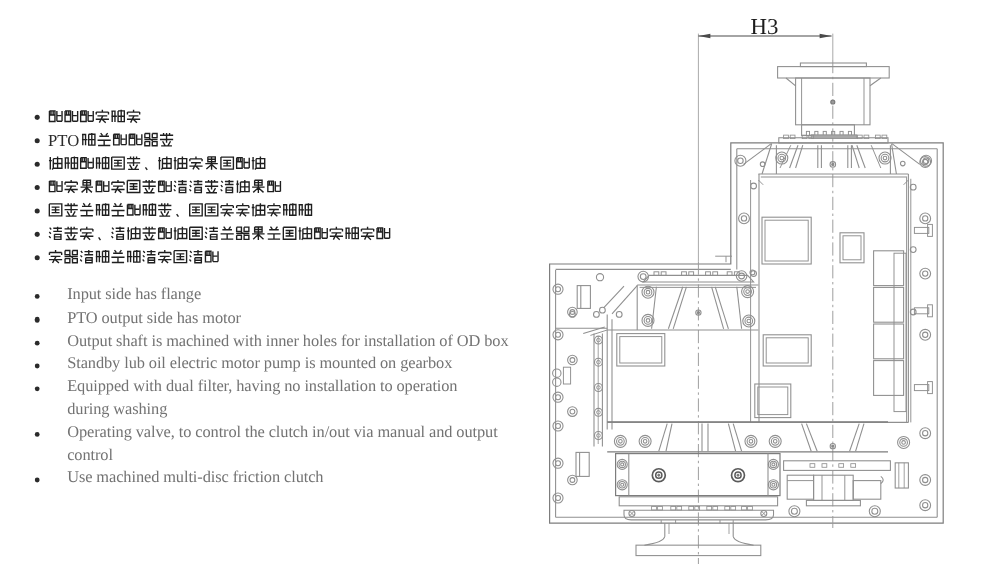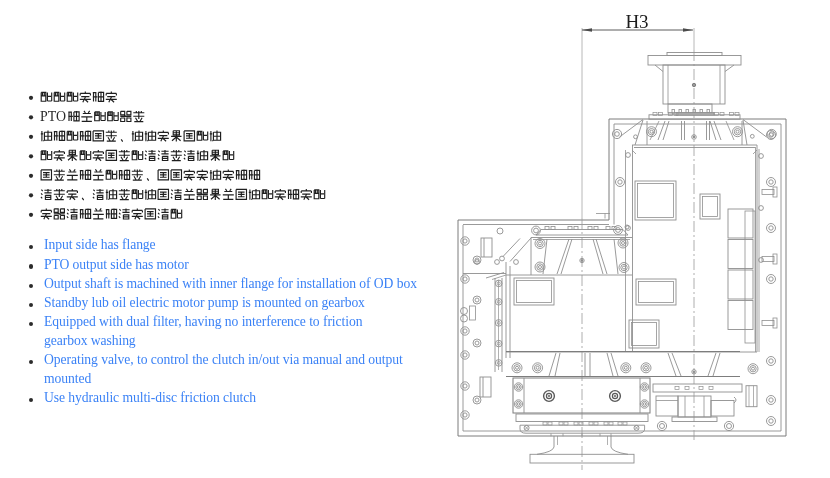--- a/index.html
+++ b/index.html
@@ -1,16 +1,16 @@
 <!DOCTYPE html>
 <html><head><meta charset="utf-8"><style>
 html,body{margin:0;padding:0;background:#fff;}
 body{width:830px;height:478px;position:relative;overflow:hidden;
  font-family:"Liberation Serif",serif;}
-.t{position:absolute;left:44px;font-size:13.65px;letter-spacing:-0.08px;color:#3b82f6;white-space:pre;}
+.t{position:absolute;left:56px;font-size:13.65px;letter-spacing:-0.08px;color:#737373;white-space:pre;}
 .b{position:absolute;left:29px;width:4.4px;height:4.4px;border-radius:50%;background:#2b2b2b;}
 svg{position:absolute;left:0;top:0;}
 </style></head><body>
 <svg width="830" height="478" viewBox="0 0 830 478">
 <circle cx="31" cy="97.8" r="2.1" fill="#2b2b2b"></circle>
 <path d="M41.2,92.4 L45.8,92.4 L45.8,101.2 L41.2,101.2 L41.2,92.4 M41.2,95.8 L45.8,95.8 M42.5,92.4 L42.5,95.8 M44.3,92.4 L44.3,95.8 M47.4,92.6 L47.4,101.0 M47.4,101.0 L51.7,101.0 M51.7,101.0 L51.7,92.4 M47.4,96.4 L51.0,96.4 M54.2,92.4 L58.8,92.4 L58.8,101.2 L54.2,101.2 L54.2,92.4 M54.2,95.8 L58.8,95.8 M55.5,92.4 L55.5,95.8 M57.3,92.4 L57.3,95.8 M60.4,92.6 L60.4,101.0 M60.4,101.0 L64.7,101.0 M64.7,101.0 L64.7,92.4 M60.4,96.4 L64.0,96.4 M67.2,92.4 L71.8,92.4 L71.8,101.2 L67.2,101.2 L67.2,92.4 M67.2,95.8 L71.8,95.8 M68.5,92.4 L68.5,95.8 M70.3,92.4 L70.3,95.8 M73.4,92.6 L73.4,101.0 M73.4,101.0 L77.7,101.0 M77.7,101.0 L77.7,92.4 M73.4,96.4 L77.0,96.4 M80.2,93.4 L90.4,93.4 M85.3,91.4 L85.3,93.4 M80.2,93.4 L80.2,95.4 M90.4,93.4 L90.4,95.4 M81.2,96.6 L89.4,96.6 M85.7,96.6 L82.8,102.2 M84.8,99.2 L88.1,102.2 M79.8,99.4 L90.8,99.4 M93.5,92.6 L93.5,101.6 M95.8,92.6 L95.8,101.6 M92.8,96.9 L97.4,96.9 M92.8,92.6 L96.4,92.6 M98.4,92.4 L103.6,92.4 L103.6,101.4 L98.4,101.4 L98.4,92.4 M101.0,91.4 L101.0,101.4 M98.4,96.9 L103.6,96.9 M106.2,93.4 L116.4,93.4 M111.3,91.4 L111.3,93.4 M106.2,93.4 L106.2,95.4 M116.4,93.4 L116.4,95.4 M107.2,96.6 L115.4,96.6 M111.7,96.6 L108.8,102.2 M110.8,99.2 L114.1,102.2 M105.8,99.4 L116.8,99.4" fill="none" stroke="#1f1f1f" stroke-width="1.15"></path>
 <circle cx="31" cy="117.3" r="2.1" fill="#2b2b2b"></circle>
 <text x="40" y="121.3" font-family="Liberation Serif" font-size="13.9" fill="#2b2b2b">PTO</text>
 <path transform="translate(27.5,0)" d="M41.5,112.1 L41.5,121.1 M43.8,112.1 L43.8,121.1 M40.8,116.4 L45.4,116.4 M40.8,112.1 L44.4,112.1 M46.4,111.9 L51.6,111.9 L51.6,120.9 L46.4,120.9 L46.4,111.9 M49.0,110.9 L49.0,120.9 M46.4,116.4 L51.6,116.4 M55.3,113.5 L63.3,113.5 M53.8,116.9 L64.8,116.9 M54.2,121.3 L64.4,121.3 M56.4,110.9 L57.9,112.8 M62.2,110.9 L60.7,112.8 M59.3,116.9 L59.3,121.3 M67.2,111.9 L71.8,111.9 L71.8,120.7 L67.2,120.7 L67.2,111.9 M67.2,115.3 L71.8,115.3 M68.5,111.9 L68.5,115.3 M70.3,111.9 L70.3,115.3 M73.4,112.1 L73.4,120.5 M73.4,120.5 L77.7,120.5 M77.7,120.5 L77.7,111.9 M73.4,115.9 L77.0,115.9 M80.2,111.9 L84.8,111.9 L84.8,120.7 L80.2,120.7 L80.2,111.9 M80.2,115.3 L84.8,115.3 M81.5,111.9 L81.5,115.3 M83.3,111.9 L83.3,115.3 M86.4,112.1 L86.4,120.5 M86.4,120.5 L90.7,120.5 M90.7,120.5 L90.7,111.9 M86.4,115.9 L90.0,115.9 M93.2,111.3 L97.2,111.3 L97.2,114.8 L93.2,114.8 L93.2,111.3 M99.4,111.3 L103.4,111.3 L103.4,114.8 L99.4,114.8 L99.4,111.3 M93.2,118.0 L97.2,118.0 L97.2,121.5 L93.2,121.5 L93.2,118.0 M99.4,118.0 L103.4,118.0 L103.4,121.5 L99.4,121.5 L99.4,118.0 M92.8,116.4 L103.8,116.4 M96.8,115.3 L99.8,117.3 M105.8,112.7 L116.8,112.7 M105.8,116.2 L116.8,116.2 M111.3,110.9 L111.3,118.9 M108.0,117.7 L110.2,121.5 M114.6,117.7 L112.4,121.5 M106.8,121.6 L115.8,121.6 M108.8,110.9 L108.8,112.7 M113.8,110.9 L113.8,112.7" fill="none" stroke="#1f1f1f" stroke-width="1.15"></path>
 <circle cx="31" cy="136.8" r="2.1" fill="#2b2b2b"></circle>
@@ -337,22 +337,22 @@
 <circle cx="628" cy="155" r="2.4" fill="none" stroke="#8f8f8f" stroke-width="0.9"></circle>
 <circle cx="628" cy="228" r="2.4" fill="none" stroke="#8f8f8f" stroke-width="0.9"></circle>
 <circle cx="620" cy="182" r="4.5" fill="none" stroke="#8f8f8f" stroke-width="0.9"></circle>
     <circle cx="620" cy="182" r="2.2" fill="none" stroke="#8f8f8f" stroke-width="0.9"></circle>
 </svg>
 <div class="b" style="top:244.8px"></div>
 <div class="t" style="top:237.3px">Input side has flange</div>
 <div class="b" style="top:264.3px"></div>
 <div class="t" style="top:256.8px">PTO output side has motor</div>
 <div class="b" style="top:283.5px"></div>
-<div class="t" style="top:276.0px">Output shaft is machined with inner flange for installation of OD box</div>
+<div class="t" style="top:276.0px">Output shaft is machined with inner holes for installation of OD box</div>
 <div class="b" style="top:302.6px"></div>
 <div class="t" style="top:295.1px">Standby lub oil electric motor pump is mounted on gearbox</div>
 <div class="b" style="top:321.7px"></div>
-<div class="t" style="top:314.2px">Equipped with dual filter, having no interference to friction</div>
-<div class="t" style="top:333.0px">gearbox washing</div>
+<div class="t" style="top:314.2px">Equipped with dual filter, having no installation to operation</div>
+<div class="t" style="top:333.0px">during washing</div>
 <div class="b" style="top:359.6px"></div>
 <div class="t" style="top:352.1px">Operating valve, to control the clutch in/out via manual and output</div>
-<div class="t" style="top:371.2px">mounted</div>
+<div class="t" style="top:371.2px">control</div>
 <div class="b" style="top:397.5px"></div>
-<div class="t" style="top:390.0px">Use hydraulic multi-disc friction clutch</div>
+<div class="t" style="top:390.0px">Use machined multi-disc friction clutch</div>
 </body></html>

